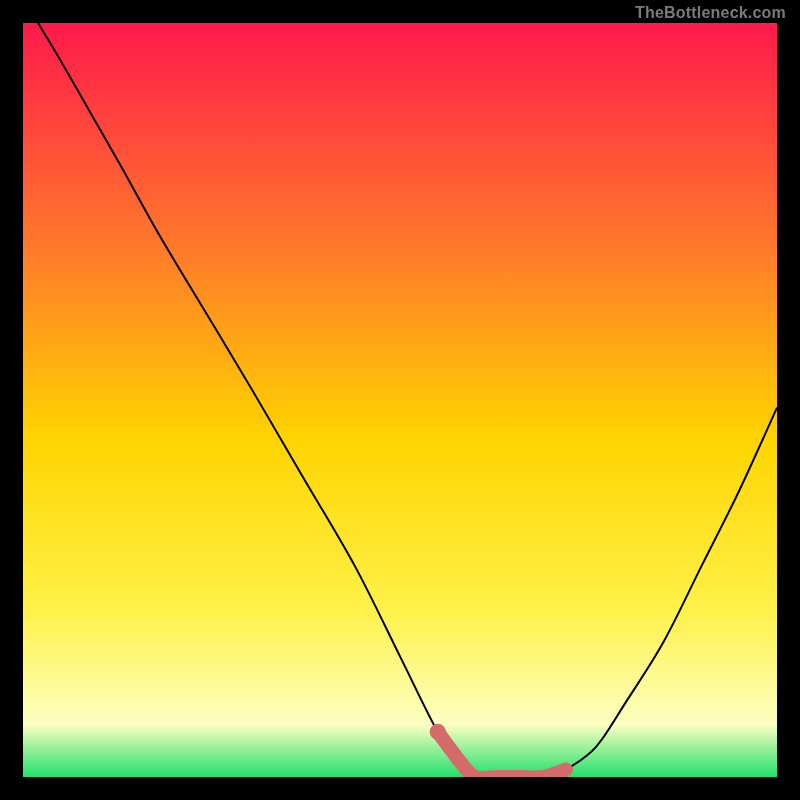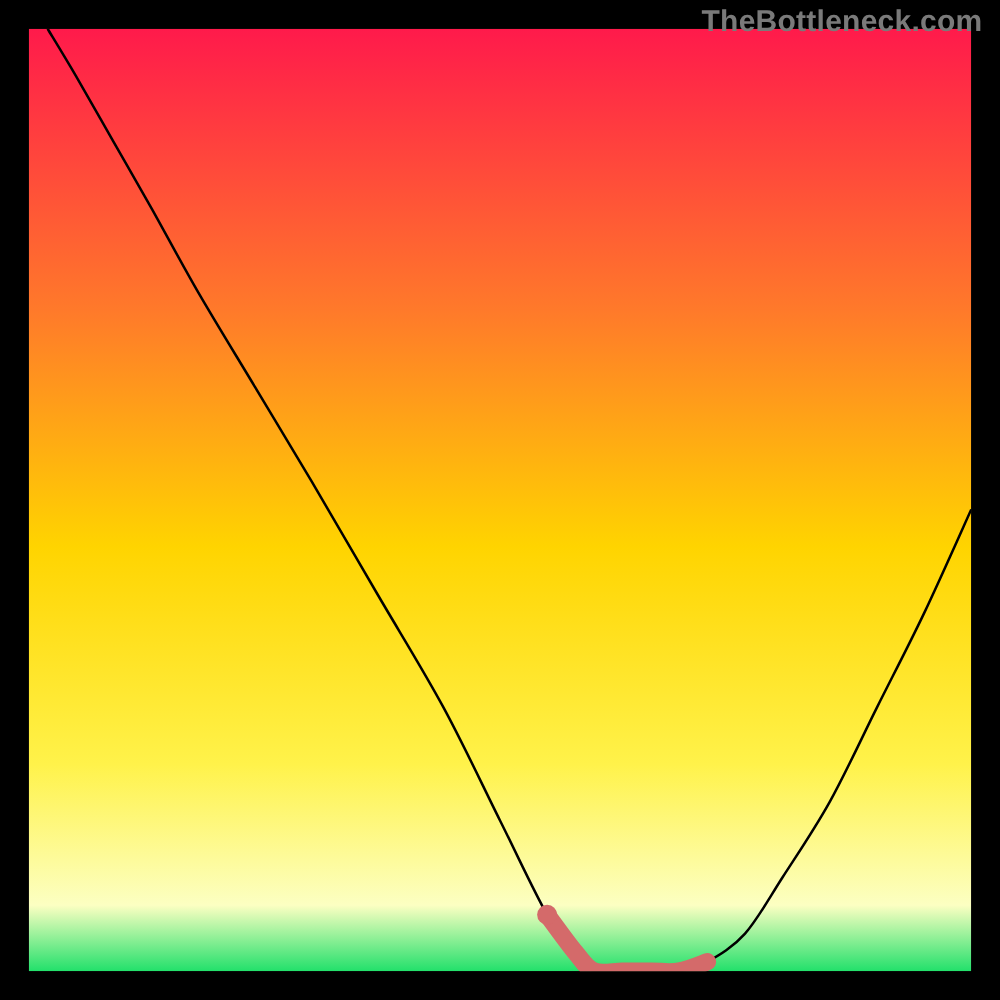--- a/index.html
+++ b/index.html
@@ -8,21 +8,21 @@
     position: relative;
     width: 800px;
     height: 800px;
     background: #000;
   }
   .watermark {
     position: absolute;
     top: 4px;
     right: 14px;
     font-family: Arial, Helvetica, sans-serif;
-    font-size: 24px;
+    font-size: 16px;
     font-weight: 600;
     color: #7a7a7a;
     letter-spacing: 0.2px;
     z-index: 10;
   }
   .plot {
     position: absolute;
     left: 23px;
     top: 23px;
     width: 754px;

